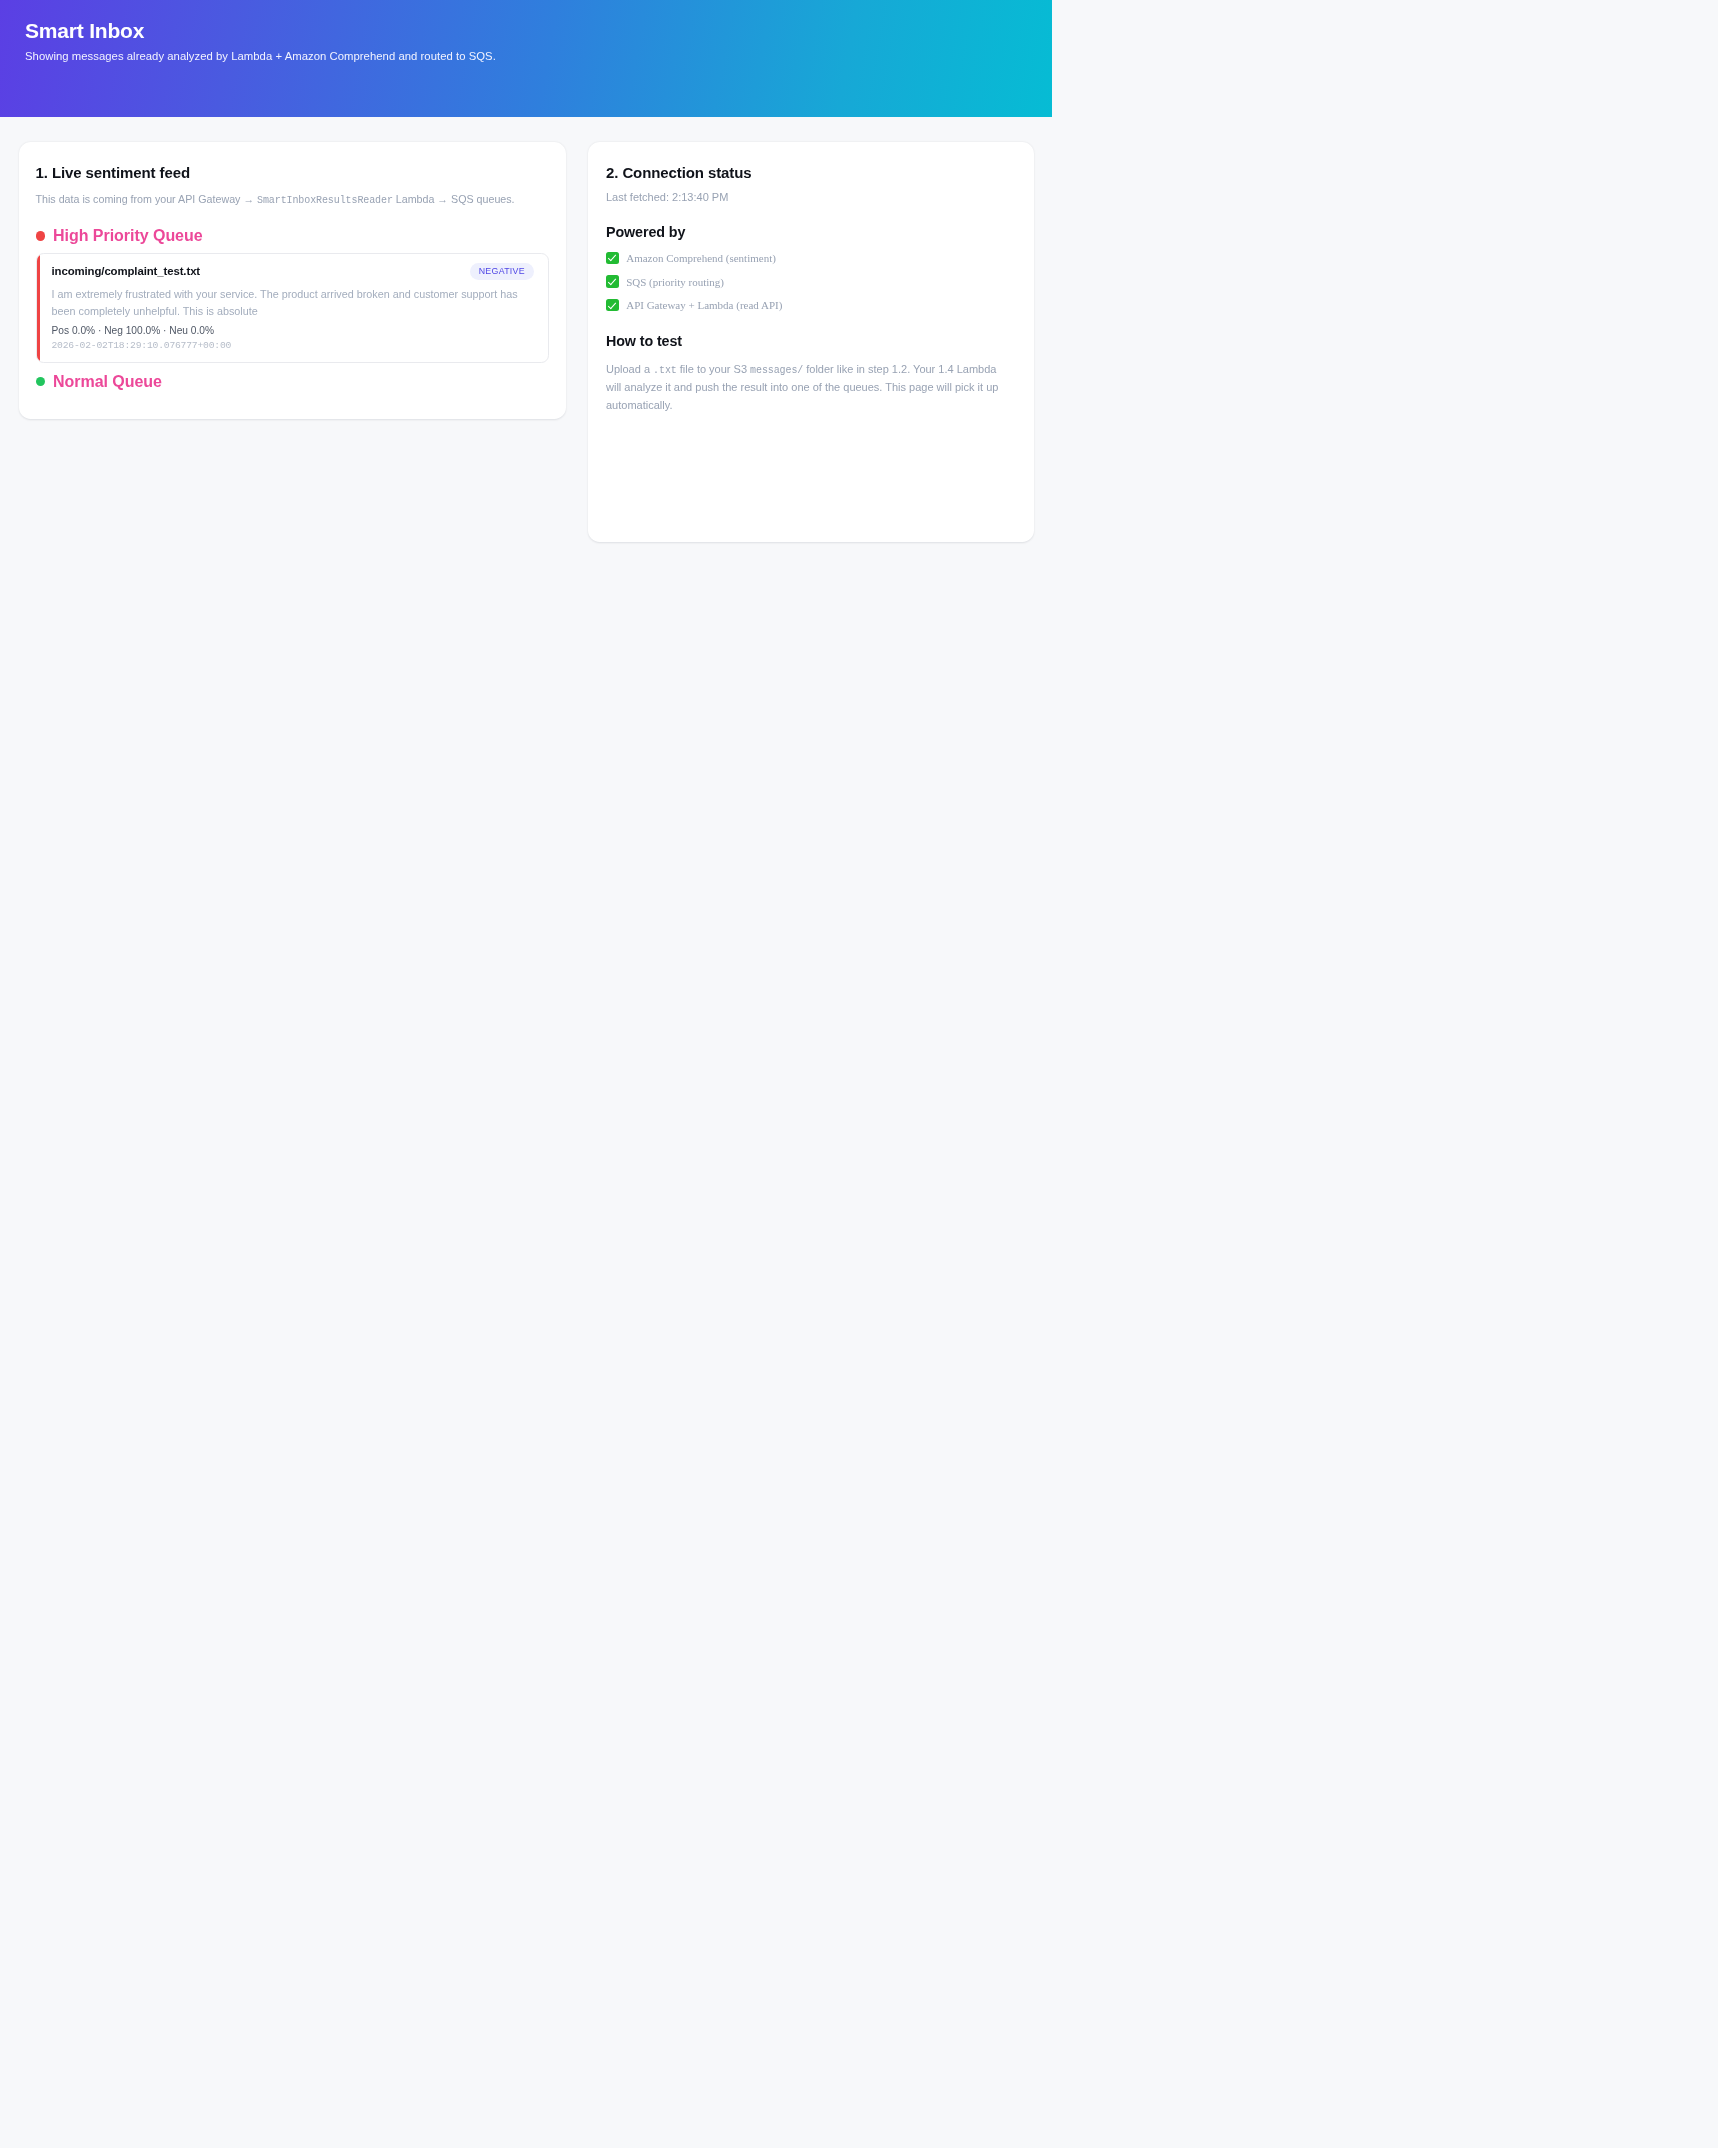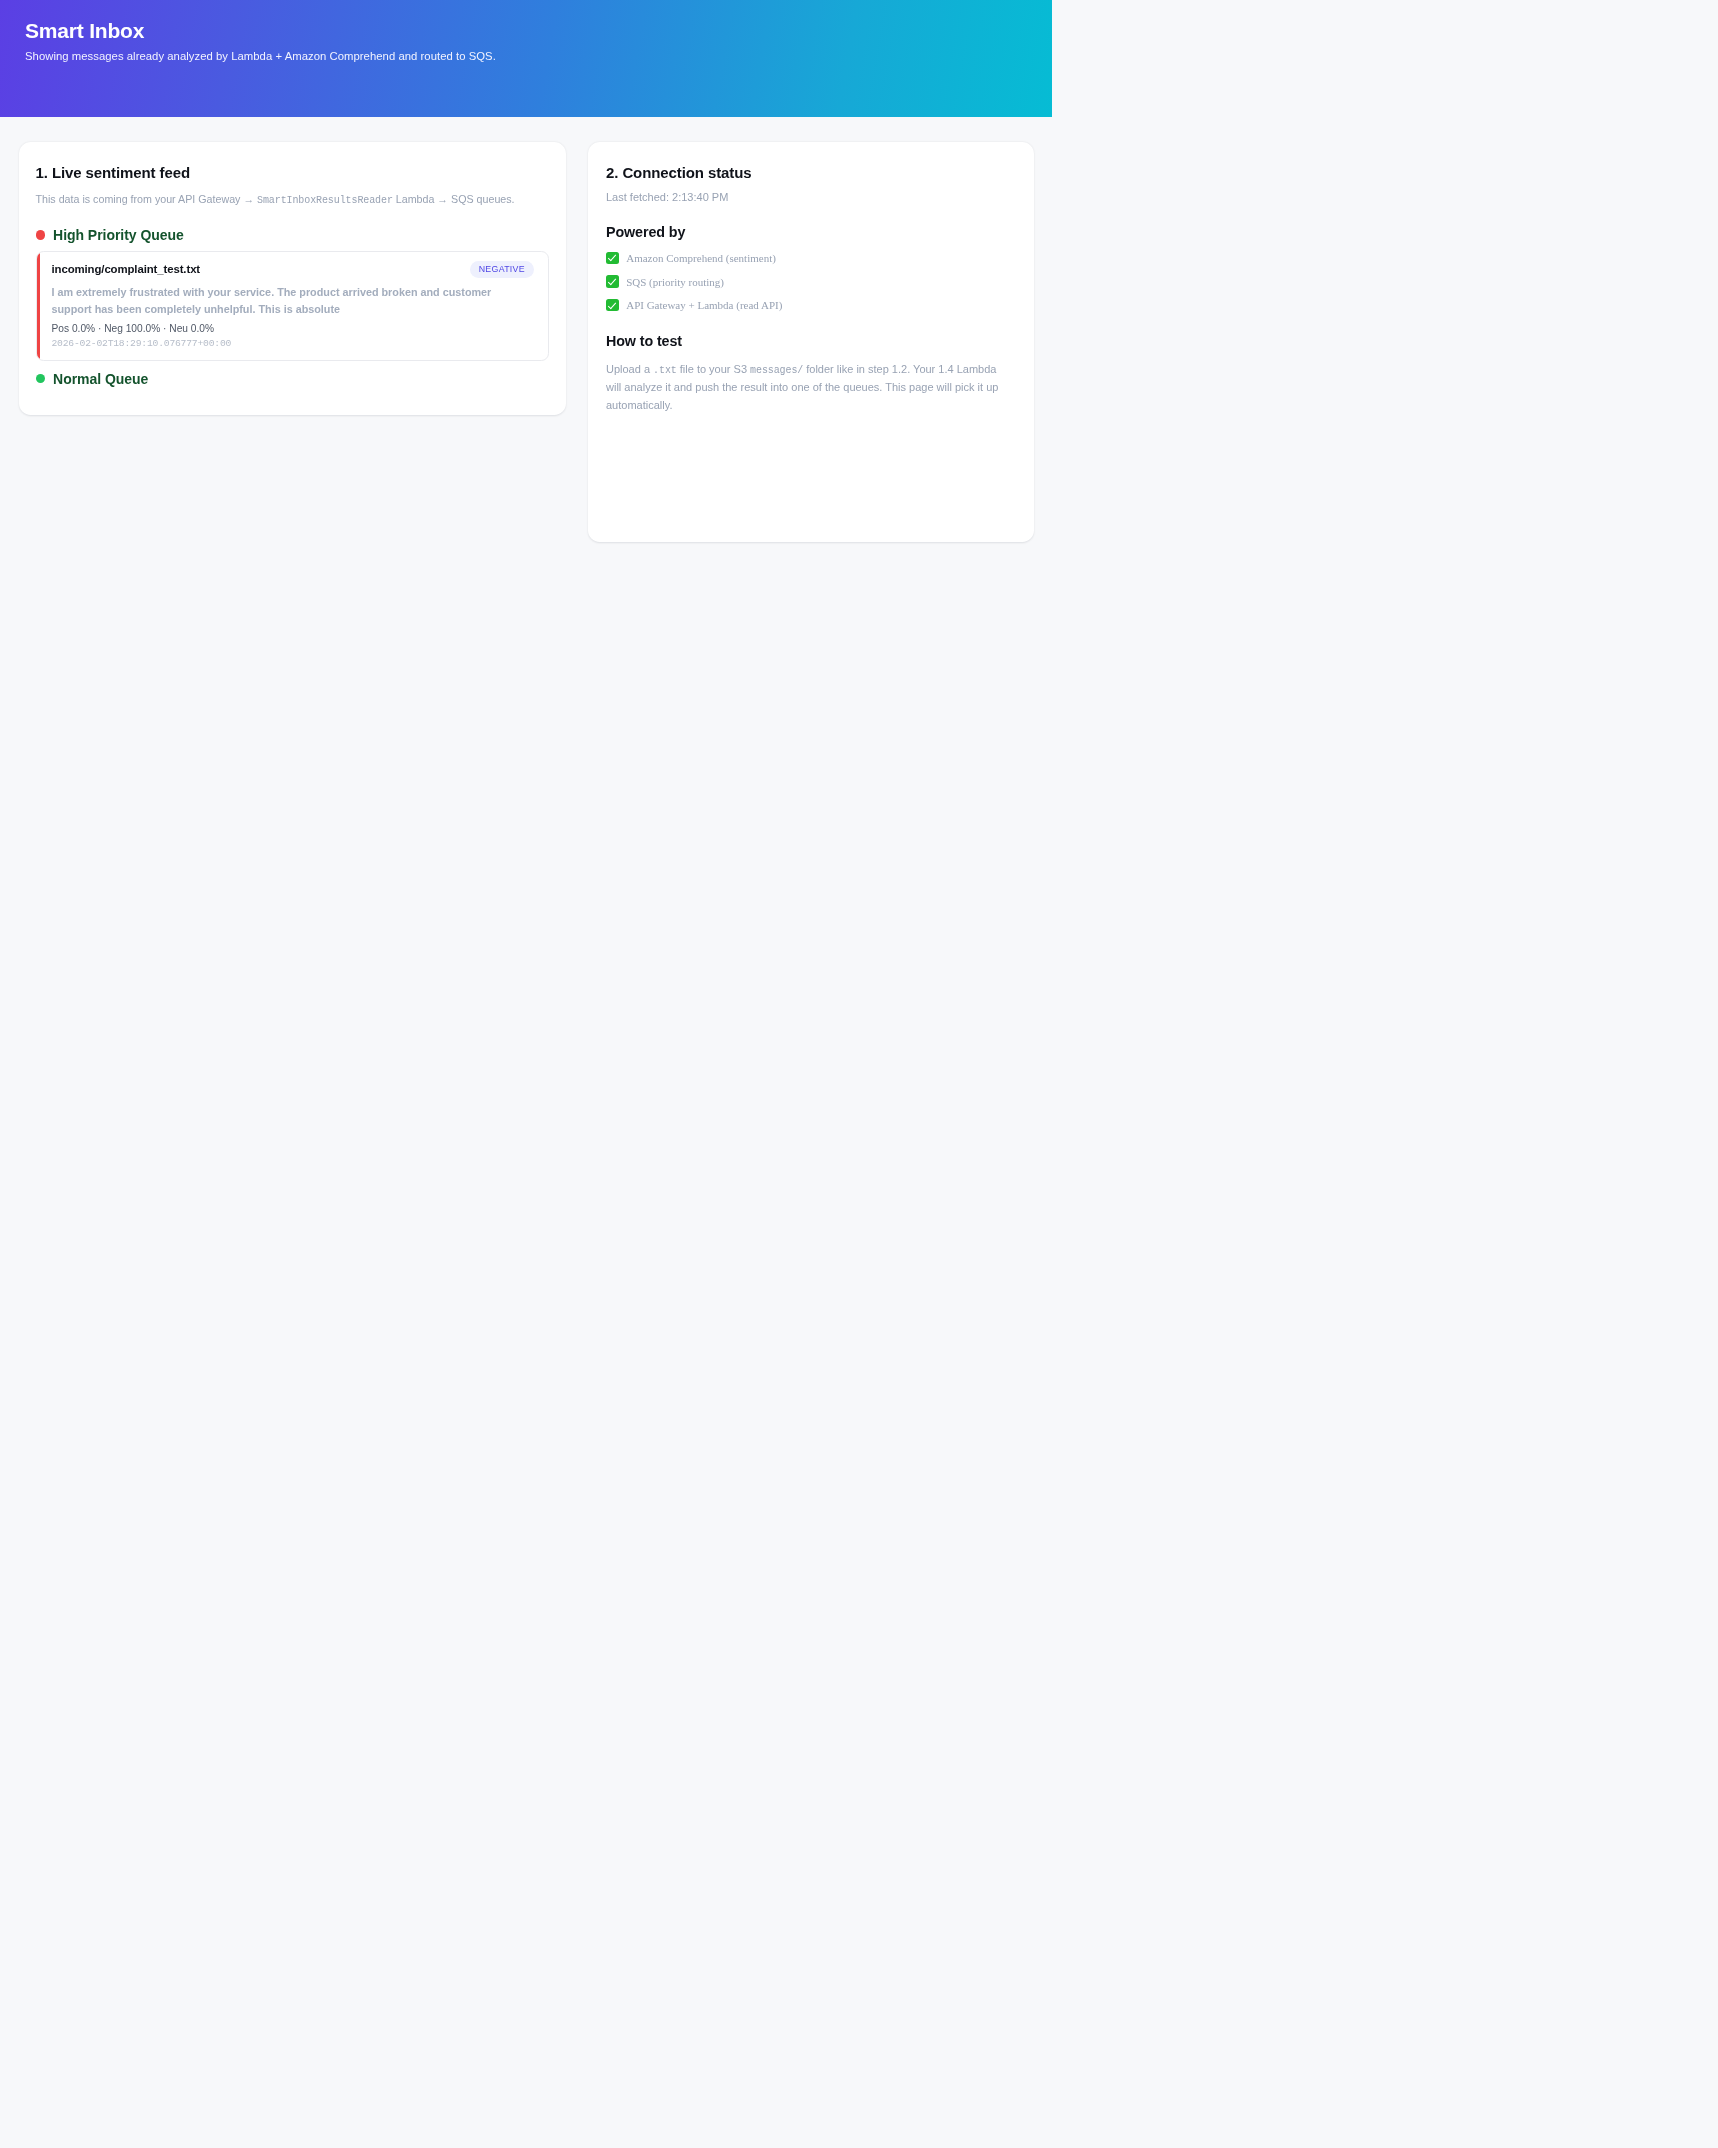--- a/index.html
+++ b/index.html
@@ -78,23 +78,23 @@
     display: flex;
     align-items: center;
     gap: 7.6px;
     margin-bottom: 7.6px;
     padding-left: 0.8px;
   }
   .dot { width: 9.2px; height: 9.2px; border-radius: 50%; flex: 0 0 9.2px; }
   .dot.high   { background: #ef4444; }
   .dot.normal { background: #22c55e; }
   .queue-label {
-    font-size: 14px;
-    font-weight: bold;
-    color: #14532d;
+    font-size: 16px;
+    font-weight: bold;
+    color: #ec4899;
     letter-spacing: -0.04px;
   }
 
   
   .msg {
     position: relative;
     border: 0.8px solid #e9eaee;
     border-radius: 7.6px;
     background: #ffffff;
     padding: 11px 13.4px 11px 15px;
@@ -135,21 +135,20 @@
     white-space: nowrap;
     flex: 0 0 auto;
     margin-top: -1.7px;
   }
   .msg-text {
     font-size: 10.8px;
     color: #a3adbd;
     line-height: 1.58;
     margin-bottom: 5px;
     max-width: 482px;
-    font-weight: bold;
   }
   .msg-scores {
     font-size: 10.2px;
     color: #4f5765;
     margin-bottom: 4.2px;
   }
   .msg-time {
     font-family: "Liberation Mono", "DejaVu Sans Mono", monospace;
     font-size: 9.7px;
     color: #b6bdc9;

